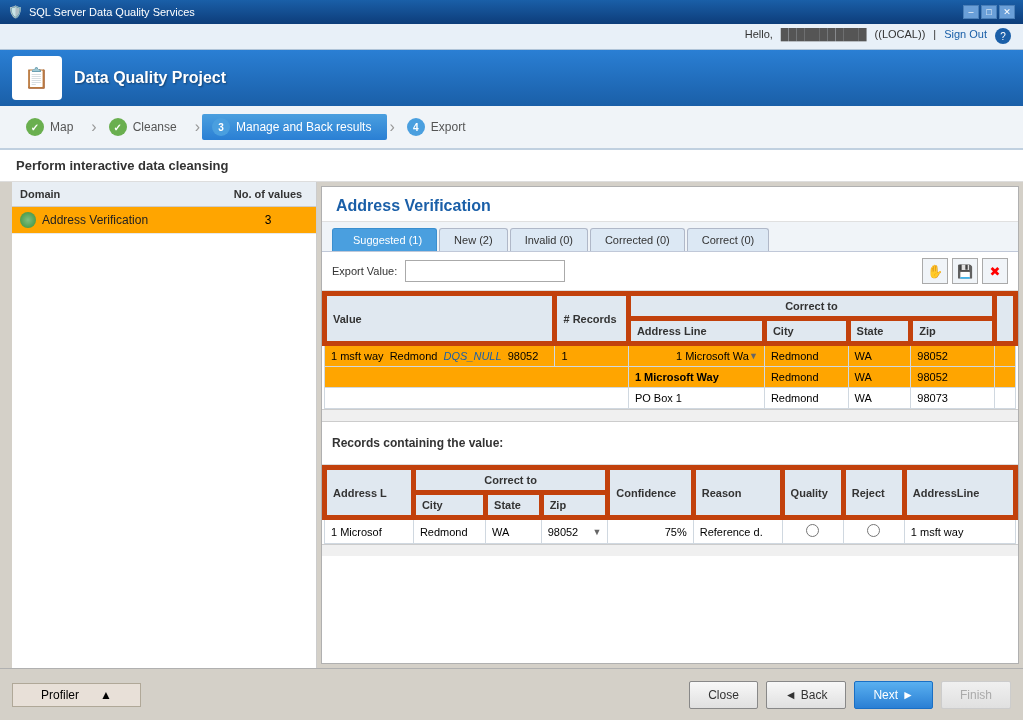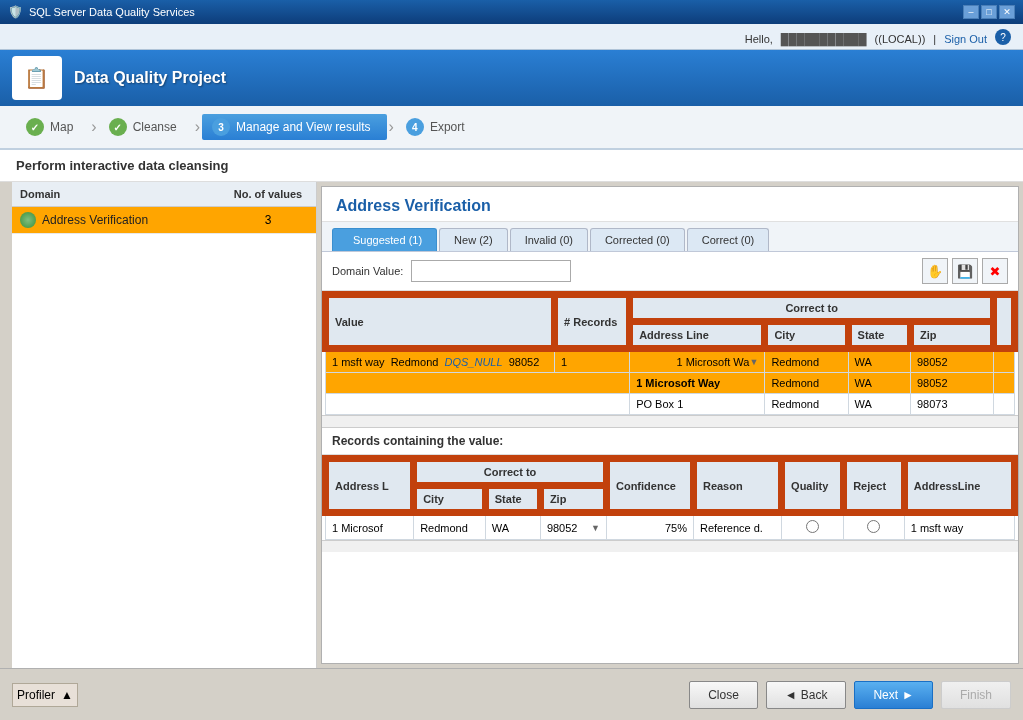--- a/index.html
+++ b/index.html
@@ -48,21 +48,21 @@
     .header-right { color: white; font-size: 11px; text-align: right; }
     .header-breadcrumb { font-size: 11px; color: #c8dff8; }
 
     
     .user-bar {
       background: #e8f0f8;
       border-bottom: 1px solid #b0c4d8;
       padding: 4px 12px;
       display: flex;
       justify-content: flex-end;
-      align-items: flex-end;
+      align-items: flex-start;
       gap: 8px;
       font-size: 11px;
       color: #333;
       height: 26px;
     }
     .user-bar a { color: #1a5fa8; text-decoration: none; }
 
     
     .wizard-bar {
       background: #f0f4f8;
@@ -226,21 +226,21 @@
       width: 26px; height: 26px;
       border: 1px solid #aaa;
       background: #f0f4f8;
       cursor: pointer;
       display: flex; align-items: center; justify-content: center;
       font-size: 13px;
     }
     table { width: 100%; border-collapse: collapse; font-size: 11px; }
     thead th {
       background: #e0e8f0;
-      border: 7px solid #c2410c;
+      border: 5px solid #c2410c;
       padding: 4px 6px;
       text-align: left;
       font-weight: bold;
       white-space: nowrap;
       color: #333;
       margin-left: 40px;
     }
     tbody td {
       border: 1px solid #d0d8e0;
       padding: 4px 6px;
@@ -256,46 +256,46 @@
     
     .option-row td { background: white; }
     .option-row-selected td { background: #ffa500; }
 
     
     .records-section {
       border-top: 1px solid #ccc;
       padding: 0;
     }
     .records-title {
-      padding: 6px 10px;
+      padding: 14px 10px;
       font-size: 12px;
       font-weight: bold;
       color: #333;
     }
     .records-table { border-top: 1px solid #ddd; }
 
     
     .bottom-bar {
       background: #d4d0c8;
       border-top: 1px solid #b0b0b0;
       height: 52px;
       display: flex;
       align-items: center;
       padding: 0 12px;
       justify-content: space-between;
     }
     .profiler-tab {
       background: #e8e0d8;
       border: 1px solid #b0a898;
-      padding: 4px 4px;
+      padding: 4px 28px;
       font-size: 12px;
       cursor: pointer;
       display: flex;
       align-items: center;
-      gap: 6px;
+      gap: 21px;
       justify-content: space-between;
     }
     .bottom-buttons { display: flex; gap: 8px; align-items: center; }
     .btn {
       padding: 6px 18px;
       border: 1px solid #888;
       background: linear-gradient(to bottom, #f8f8f8, #e0e0e0);
       color: #333;
       font-size: 12px;
       cursor: pointer;
@@ -354,21 +354,21 @@
     <span>Map</span>
   </div>
   <span class="wizard-arrow">›</span>
   <div class="wizard-step">
     <div class="wizard-step-icon">✓</div>
     <span>Cleanse</span>
   </div>
   <span class="wizard-arrow">›</span>
   <div class="wizard-step active">
     <div class="wizard-step-icon num">3</div>
-    <span>Manage and View results</span>
+    <span>Manage and Back results</span>
   </div>
   <span class="wizard-arrow">›</span>
   <div class="wizard-step">
     <div class="wizard-step-icon num">4</div>
     <span>Export</span>
   </div>
 </div>
 
 <div class="page-title-bar">
   <span>Perform interactive data cleansing</span>
@@ -393,21 +393,21 @@
 
     <div class="tabs">
       <div class="tab active">Suggested (1)</div>
       <div class="tab">New (2)</div>
       <div class="tab">Invalid (0)</div>
       <div class="tab">Corrected (0)</div>
       <div class="tab">Correct (0)</div>
     </div>
 
     <div class="search-bar">
-      <span class="search-label">Domain Value:</span>
+      <span class="search-label">Export Value:</span>
       <input class="search-input" type="text" style="">
       <div class="search-actions">
         <button class="icon-btn" title="Approve">✋</button>
         <button class="icon-btn" title="Save">💾</button>
         <button class="icon-btn" title="Delete" style="color:red;">✖</button>
       </div>
     </div>
 
     <div style="overflow:auto; flex:0 0 auto;">
       <table>

